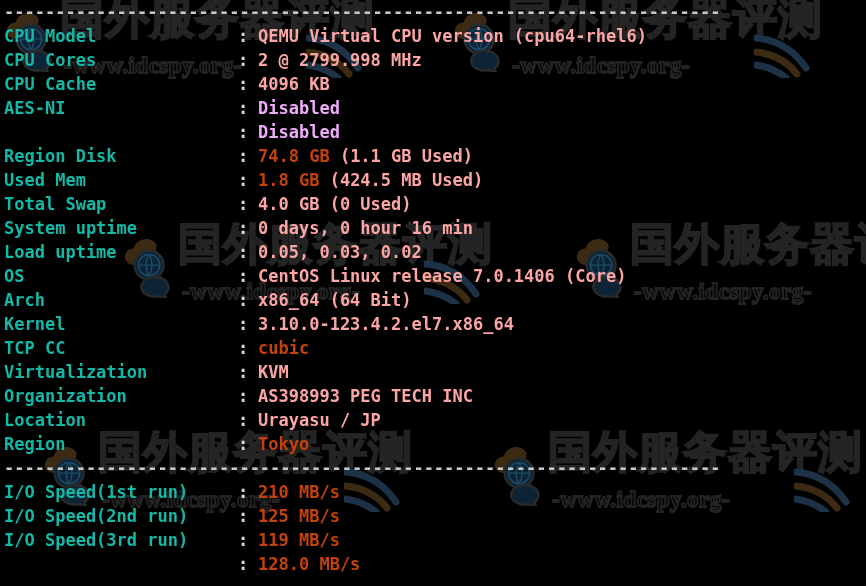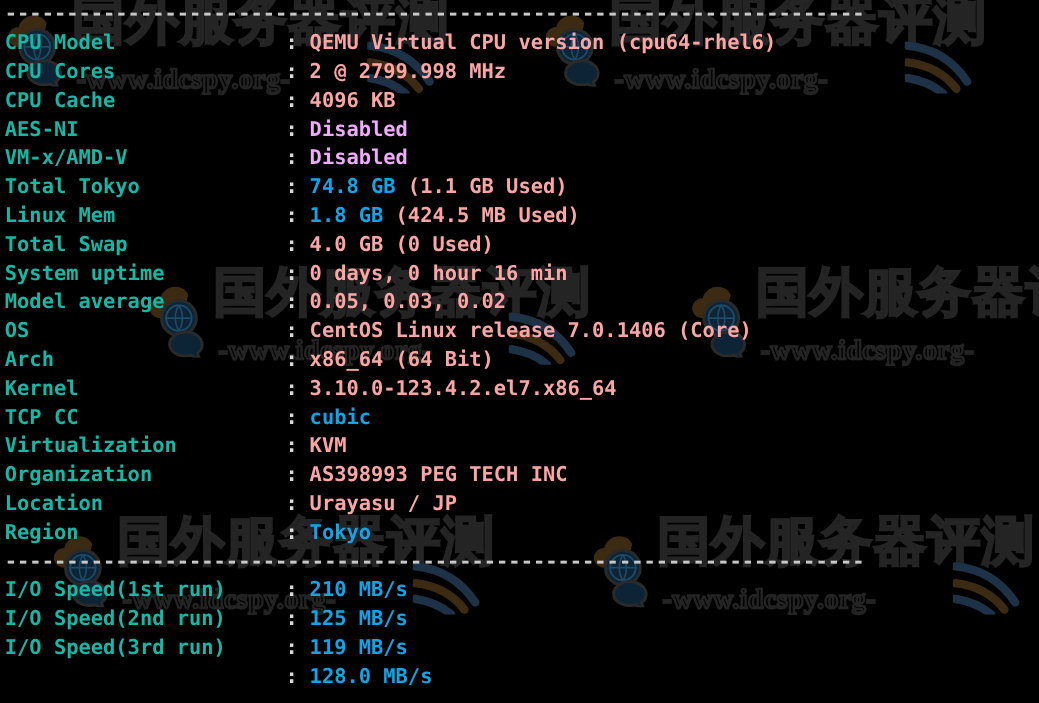--- a/index.html
+++ b/index.html
@@ -106,21 +106,21 @@
     position: absolute;
     left: 238px;
     color: #d9d9d9;
   }
   .value {
     position: absolute;
     left: 258px;
     white-space: pre;
   }
   .c-cyan   { color: #fca5a5; }
-  .c-yellow { color: #0ea5e9; text-align: right; }
+  .c-yellow { color: #c2410c; text-align: right; }
   .c-red    { color: #f0abfc; }
 </style>
 </head>
 <body>
 
 <div id="terminal">
 
   <div class="wm-layer">
     <div class="wm-group" style="left:2px;  top:6px;">
       <svg class="wm-logo" viewBox="0 0 64 64">
@@ -221,26 +221,26 @@
     </div>
   </div>
 
   <div class="text-layer">
     <div class="sep">----------------------------------------------------------------------</div>
     <div id="sysinfo-rows">
         <div class="row"><span class="label">CPU Model</span><span class="colon">:</span><span class="value"><span class="c-cyan">QEMU Virtual CPU version (cpu64-rhel6)</span></span></div>
         <div class="row"><span class="label">CPU Cores</span><span class="colon">:</span><span class="value"><span class="c-cyan">2 @ 2799.998 MHz</span></span></div>
         <div class="row"><span class="label">CPU Cache</span><span class="colon">:</span><span class="value"><span class="c-cyan">4096 KB</span></span></div>
         <div class="row"><span class="label">AES-NI</span><span class="colon">:</span><span class="value"><span class="c-red">Disabled</span></span></div>
-        <div class="row"><span class="label">VM-x/AMD-V</span><span class="colon">:</span><span class="value"><span class="c-red">Disabled</span></span></div>
-        <div class="row"><span class="label">Total Tokyo</span><span class="colon">:</span><span class="value"><span class="c-yellow">74.8 GB</span><span class="c-cyan"> (1.1 GB Used)</span></span></div>
-        <div class="row"><span class="label">Linux Mem</span><span class="colon">:</span><span class="value"><span class="c-yellow">1.8 GB</span><span class="c-cyan"> (424.5 MB Used)</span></span></div>
+        <div class="row"><span class="colon">:</span><span class="value"><span class="c-red">Disabled</span></span></div>
+        <div class="row"><span class="label">Region Disk</span><span class="colon">:</span><span class="value"><span class="c-yellow">74.8 GB</span><span class="c-cyan"> (1.1 GB Used)</span></span></div>
+        <div class="row"><span class="label">Used Mem</span><span class="colon">:</span><span class="value"><span class="c-yellow">1.8 GB</span><span class="c-cyan"> (424.5 MB Used)</span></span></div>
         <div class="row"><span class="label">Total Swap</span><span class="colon">:</span><span class="value"><span class="c-cyan">4.0 GB (0 Used)</span></span></div>
         <div class="row"><span class="label">System uptime</span><span class="colon">:</span><span class="value"><span class="c-cyan">0 days, 0 hour 16 min</span></span></div>
-        <div class="row"><span class="label">Model average</span><span class="colon">:</span><span class="value"><span class="c-cyan">0.05, 0.03, 0.02</span></span></div>
+        <div class="row"><span class="label">Load uptime</span><span class="colon">:</span><span class="value"><span class="c-cyan">0.05, 0.03, 0.02</span></span></div>
         <div class="row"><span class="label">OS</span><span class="colon">:</span><span class="value"><span class="c-cyan">CentOS Linux release 7.0.1406 (Core)</span></span></div>
         <div class="row"><span class="label">Arch</span><span class="colon">:</span><span class="value"><span class="c-cyan">x86_64 (64 Bit)</span></span></div>
         <div class="row"><span class="label">Kernel</span><span class="colon">:</span><span class="value"><span class="c-cyan">3.10.0-123.4.2.el7.x86_64</span></span></div>
         <div class="row"><span class="label">TCP CC</span><span class="colon">:</span><span class="value"><span class="c-yellow">cubic</span></span></div>
         <div class="row"><span class="label">Virtualization</span><span class="colon">:</span><span class="value"><span class="c-cyan">KVM</span></span></div>
         <div class="row"><span class="label">Organization</span><span class="colon">:</span><span class="value"><span class="c-cyan">AS398993 PEG TECH INC</span></span></div>
         <div class="row"><span class="label">Location</span><span class="colon">:</span><span class="value"><span class="c-cyan">Urayasu / JP</span></span></div>
         <div class="row"><span class="label">Region</span><span class="colon">:</span><span class="value"><span class="c-yellow">Tokyo</span></span></div>
       </div>
     <div class="sep">----------------------------------------------------------------------</div>

